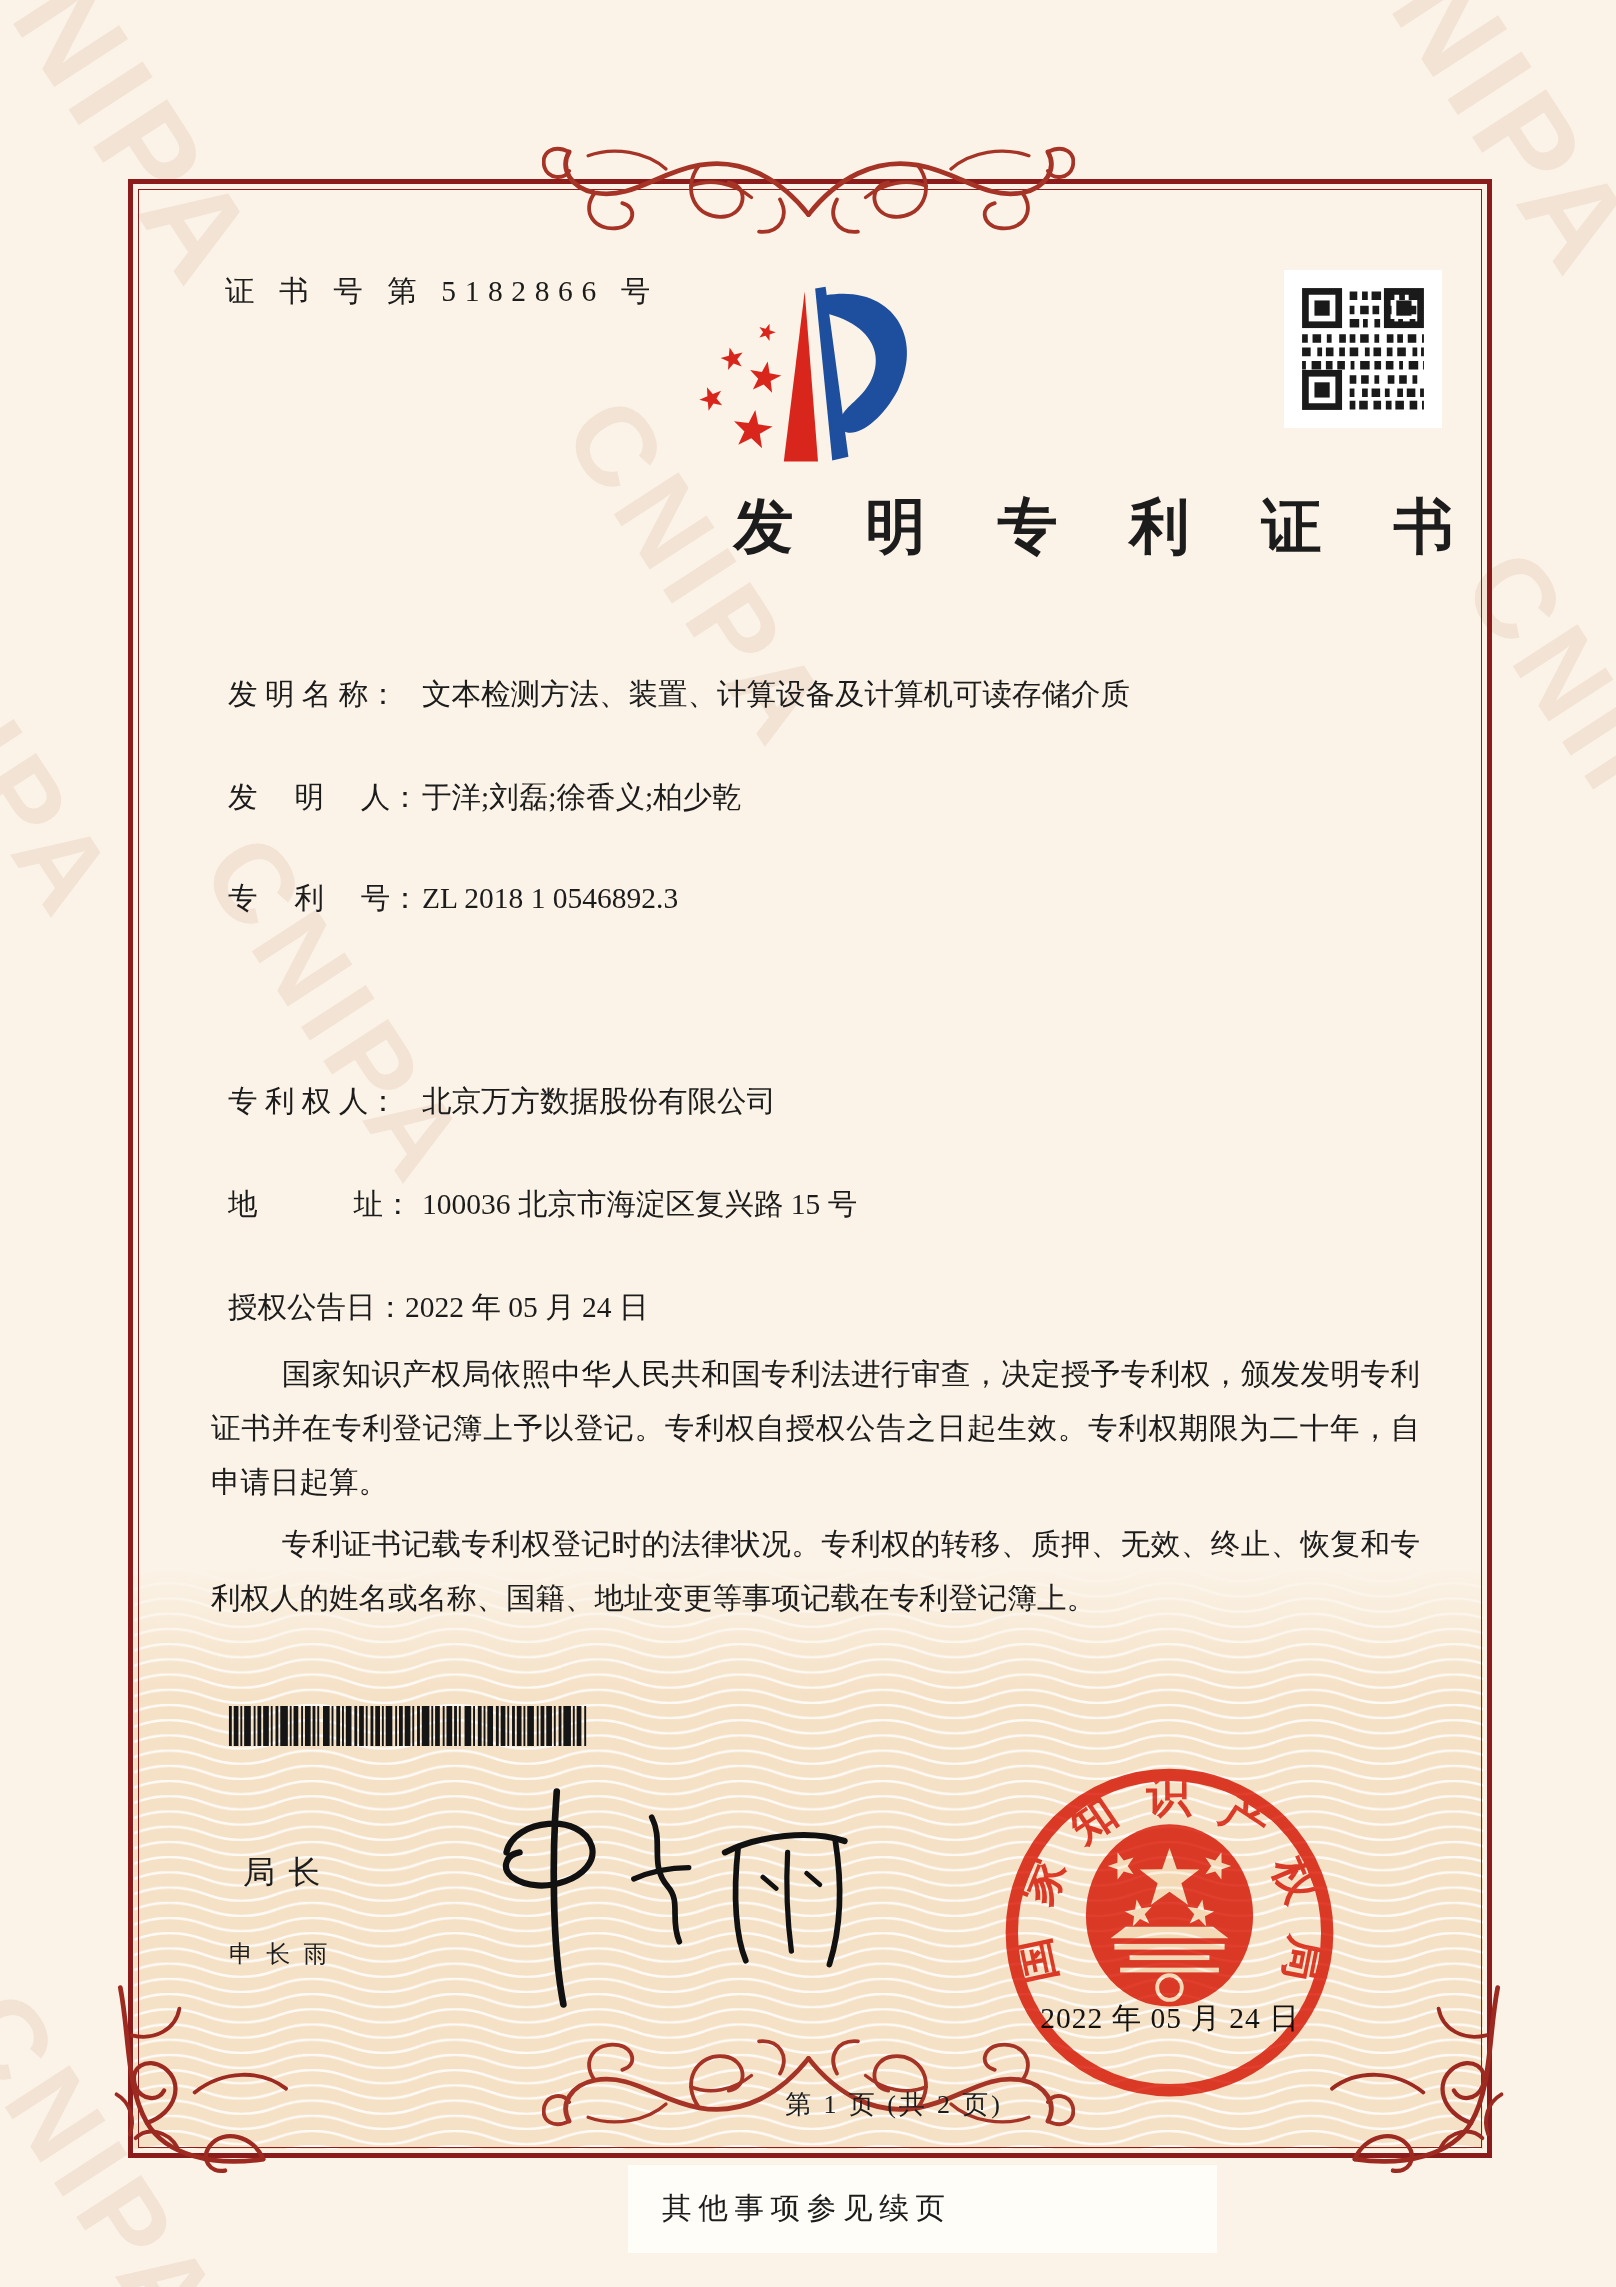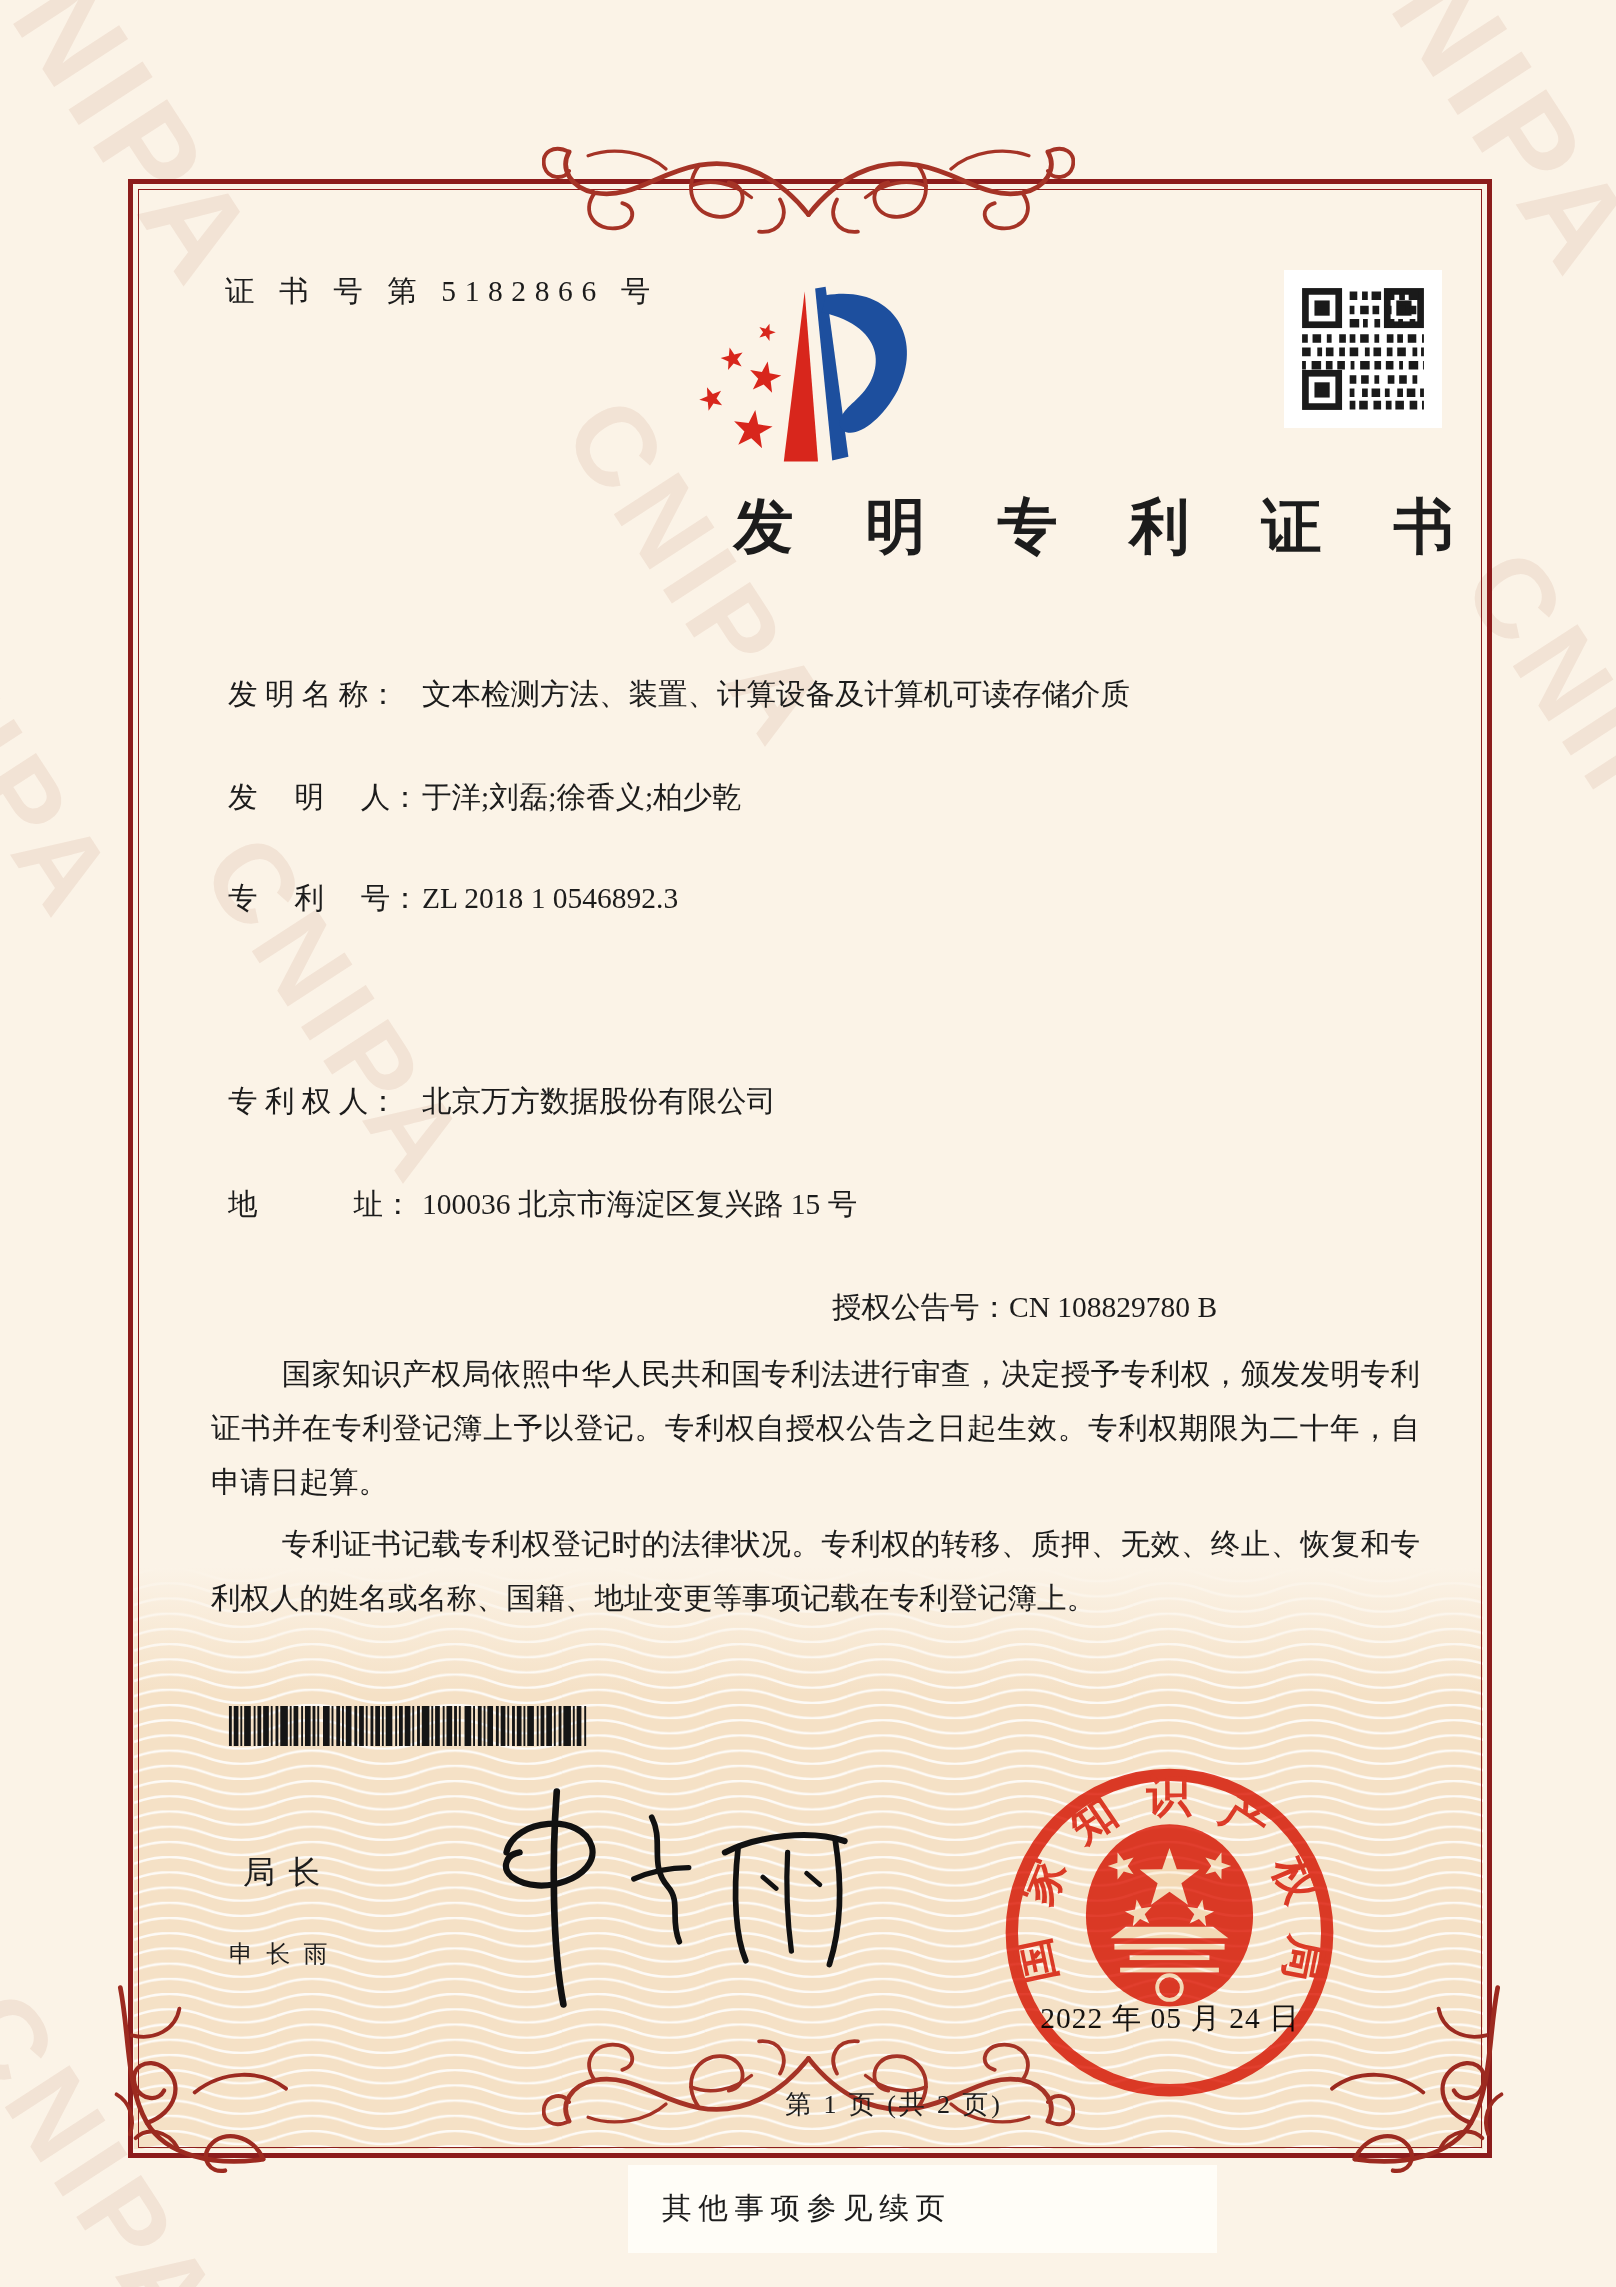--- a/index.html
+++ b/index.html
@@ -163,22 +163,22 @@
   <div class="field" style="top:879px">
     <span class="lab">专　 利　 号：</span><span>ZL 2018 1 0546892.3</span>
   </div>
   <div class="field" style="top:1082px">
     <span class="lab">专 利 权 人：</span><span>北京万方数据股份有限公司</span>
   </div>
   <div class="field" style="top:1185px">
     <span class="lab">地　　　 址：</span><span>100036 北京市海淀区复兴路 15 号</span>
   </div>
 
-  <div class="field" style="top:1288px;left:832px">
-    <span>授权公告号：</span><span>CN 108829780 B</span>
+  <div class="field" style="top:1288px">
+    <span>授权公告日：</span><span>2022 年 05 月 24 日</span>
   </div>
 
   <div class="paras">
     <p>国家知识产权局依照中华人民共和国专利法进行审查，决定授予专利权，颁发发明专利证书并在专利登记簿上予以登记。专利权自授权公告之日起生效。专利权期限为二十年，自申请日起算。</p>
     <p>专利证书记载专利权登记时的法律状况。专利权的转移、质押、无效、终止、恢复和专利权人的姓名或名称、国籍、地址变更等事项记载在专利登记簿上。</p>
   </div>
 
   <svg class="bar-svg" width="361" height="40" viewBox="0 0 380 42">
     <line x1="1" y1="21" x2="378" y2="21" stroke="#151515" stroke-width="42" stroke-dasharray="3 2 5 2 2 2 7 3 2 2 4 2 6 2 2 3 3 2 8 2 2 2 5 3 2 2 6 2 3 2 2 4 7 2 2 3 4 2 2 2 6 3 3 2 5 2 2 3"></line>
   </svg>

